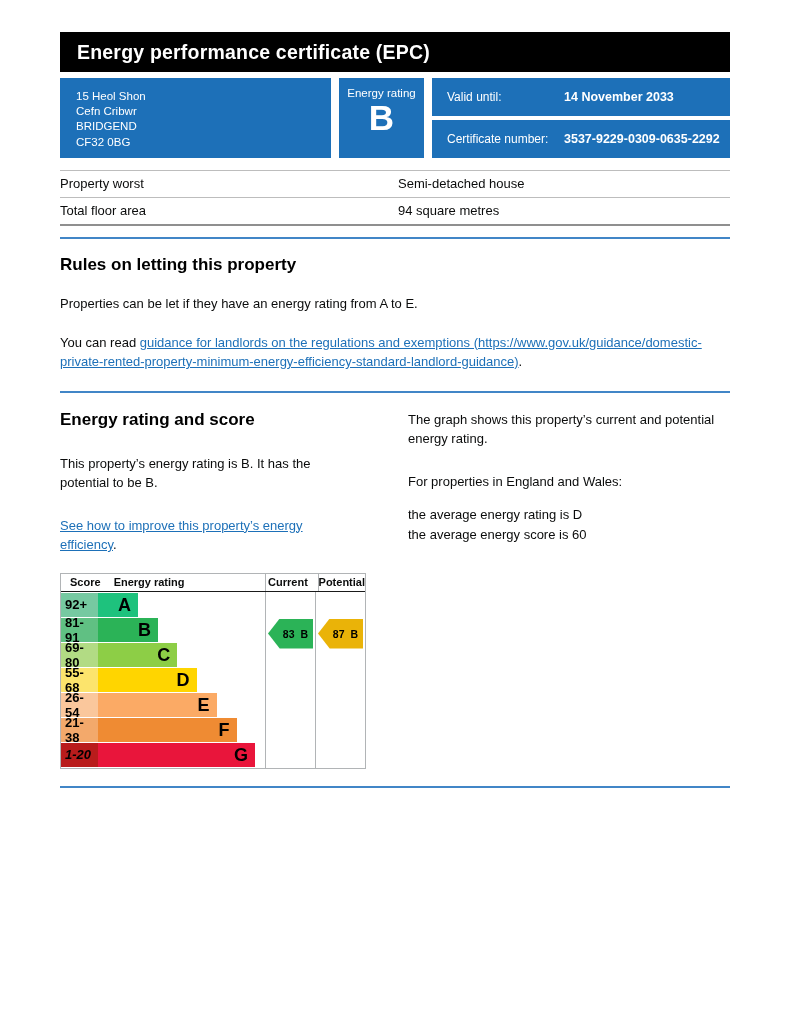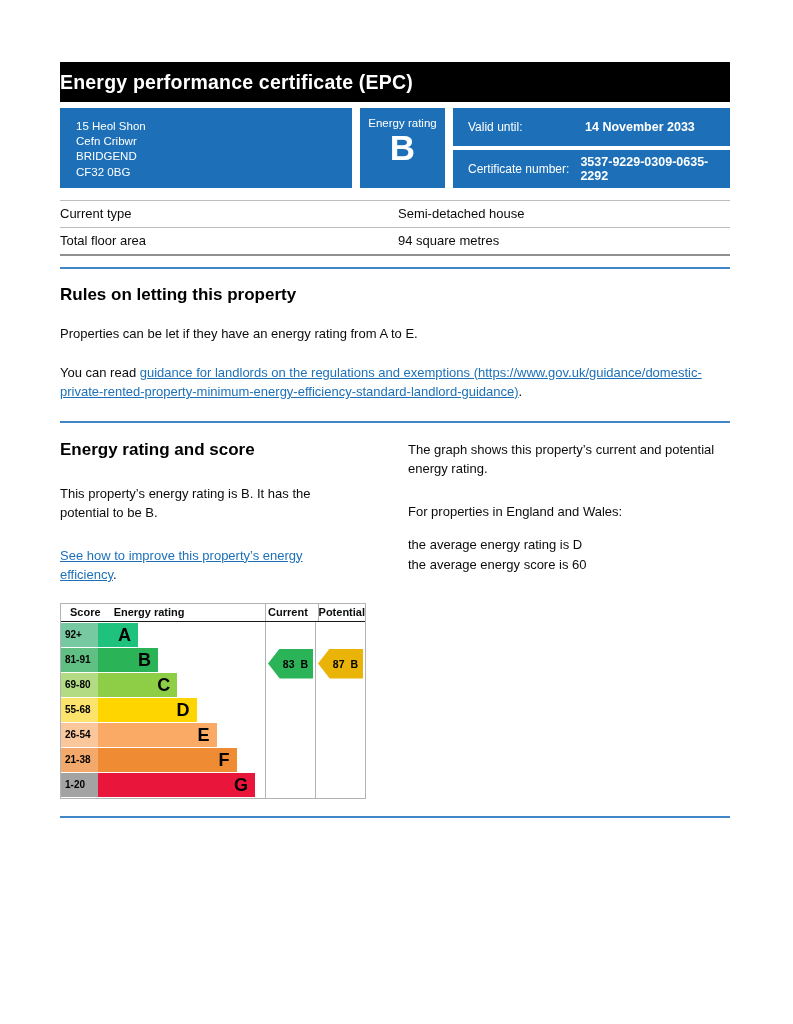--- a/index.html
+++ b/index.html
@@ -14,28 +14,28 @@
   html,body{background:#ffffff;}
   body{
     width:793px;height:1024px;position:relative;
     font-family:"Liberation Sans","DejaVu Sans",sans-serif;
     color:var(--text-black);font-size:13px;
   }
   .page{position:relative;width:793px;height:1024px;background:#fff;overflow:hidden;}
   .content{position:absolute;left:60px;top:0;width:670px;}
 
   
-  .title-bar{margin-top:62px;height:40px;background:var(--header-black);
-    display:flex;align-items:center;}
+  .title-bar{margin-top:32px;height:40px;background:var(--header-black);
+    display:flex;align-items:center;padding-left:17px;}
   .title-bar h1{color:#fff;font-size:19.5px;font-weight:bold;letter-spacing:.2px;}
 
   
   .summary-row{margin-top:6px;display:flex;gap:8px;height:80px;}
   .blue-box{background:var(--accent-blue);color:#fff;}
-  .address-box{width:292px;padding:11px 10px 0 16px;font-size:11.5px;line-height:1.32;}
+  .address-box{width:271px;padding:11px 10px 0 16px;font-size:11.5px;line-height:1.32;}
   .rating-box{width:85px;text-align:center;padding-top:9px;}
   .rating-label{font-size:11.5px;}
   .rating-value{font-size:35px;font-weight:bold;line-height:1.05;margin-top:1px;}
   .meta-col{flex:1;display:flex;flex-direction:column;gap:4px;}
   .meta-box{flex:1;display:flex;align-items:center;padding-left:15px;}
   .meta-label{font-size:12px;width:117px;}
   .meta-value{font-size:12.5px;font-weight:bold;}
 
   
   .prop-table{margin-top:12px;border-bottom:2px solid #8f8f8f;}
@@ -72,21 +72,21 @@
     font-weight:bold;font-size:11px;}
   .hc{display:flex;align-items:center;margin-left:8px;}
   .hc-score{width:37px;justify-content:center;}
   .hc-rating{width:167px;padding-left:4px;}
   .hc-current{width:50px;justify-content:center;border-left:1px solid var(--border-gray);}
   .hc-potential{flex:1;justify-content:center;border-left:1px solid var(--border-gray);}
   .chart-body{display:flex;}
   .bands{width:204px;padding-top:1px;}
   .band-row{display:flex;height:24px;margin-bottom:1px;}
   .score-cell{width:37px;display:flex;align-items:center;padding-left:4px;
-    font-size:10px;font-weight:bold;color:#000;}
+    font-size:13px;font-weight:bold;color:#000;}
   .band-track{flex:1;position:relative;}
   .band-bar{height:100%;display:flex;align-items:center;justify-content:flex-end;
     padding-right:7px;}
   .band-letter{font-size:18px;font-weight:bold;color:#000;line-height:1;}
   .chart-col{width:50px;border-left:1px solid var(--border-gray);position:relative;}
   .chart-col:last-child{flex:1;}
   .arrow{position:absolute;right:2px;width:45px;height:30px;
     clip-path:polygon(0 50%,26% 0,100% 0,100% 100%,26% 100%);
     display:flex;align-items:center;justify-content:center;gap:6px;
     padding-left:10px;font-size:10.5px;font-weight:bold;color:#000;}
@@ -119,21 +119,21 @@
         </div>
         <div class="blue-box meta-box">
           <span class="meta-label">Certificate number:</span>
           <span class="meta-value">3537-9229-0309-0635-2292</span>
         </div>
       </div>
     </div>
 
     <div class="prop-table">
       <div class="prop-row">
-        <span class="prop-label">Current type</span>
+        <span class="prop-label">Property worst</span>
         <span class="prop-value">Semi-detached house</span>
       </div>
       <div class="prop-row">
         <span class="prop-label">Total floor area</span>
         <span class="prop-value">94 square metres</span>
       </div>
     </div>
 
     <hr class="rule rule1">
 
@@ -200,21 +200,21 @@
               </div>
               <div class="band-row">
                 <span class="score-cell" style="background: rgb(243, 169, 107);">21-38</span>
                 <span class="band-track">
                     <span class="band-bar" style="display: flex; width: 83%; background: rgb(239, 139, 51);">
                       <span class="band-letter">F</span>
                     </span>
                   </span>
               </div>
               <div class="band-row">
-                <span class="score-cell" style="background: #a3a3a3;">1-20</span>
+                <span class="score-cell" style="background: #b91c1c; font-style: italic;">1-20</span>
                 <span class="band-track">
                     <span class="band-bar" style="display: flex; width: 94%; background: rgb(233, 21, 59);">
                       <span class="band-letter">G</span>
                     </span>
                   </span>
               </div>
             </div>
             <div class="chart-col">
               <div class="arrow" id="current-arrow" style="background: rgb(43, 179, 87); top: 27px;">
                 <span>83</span>

